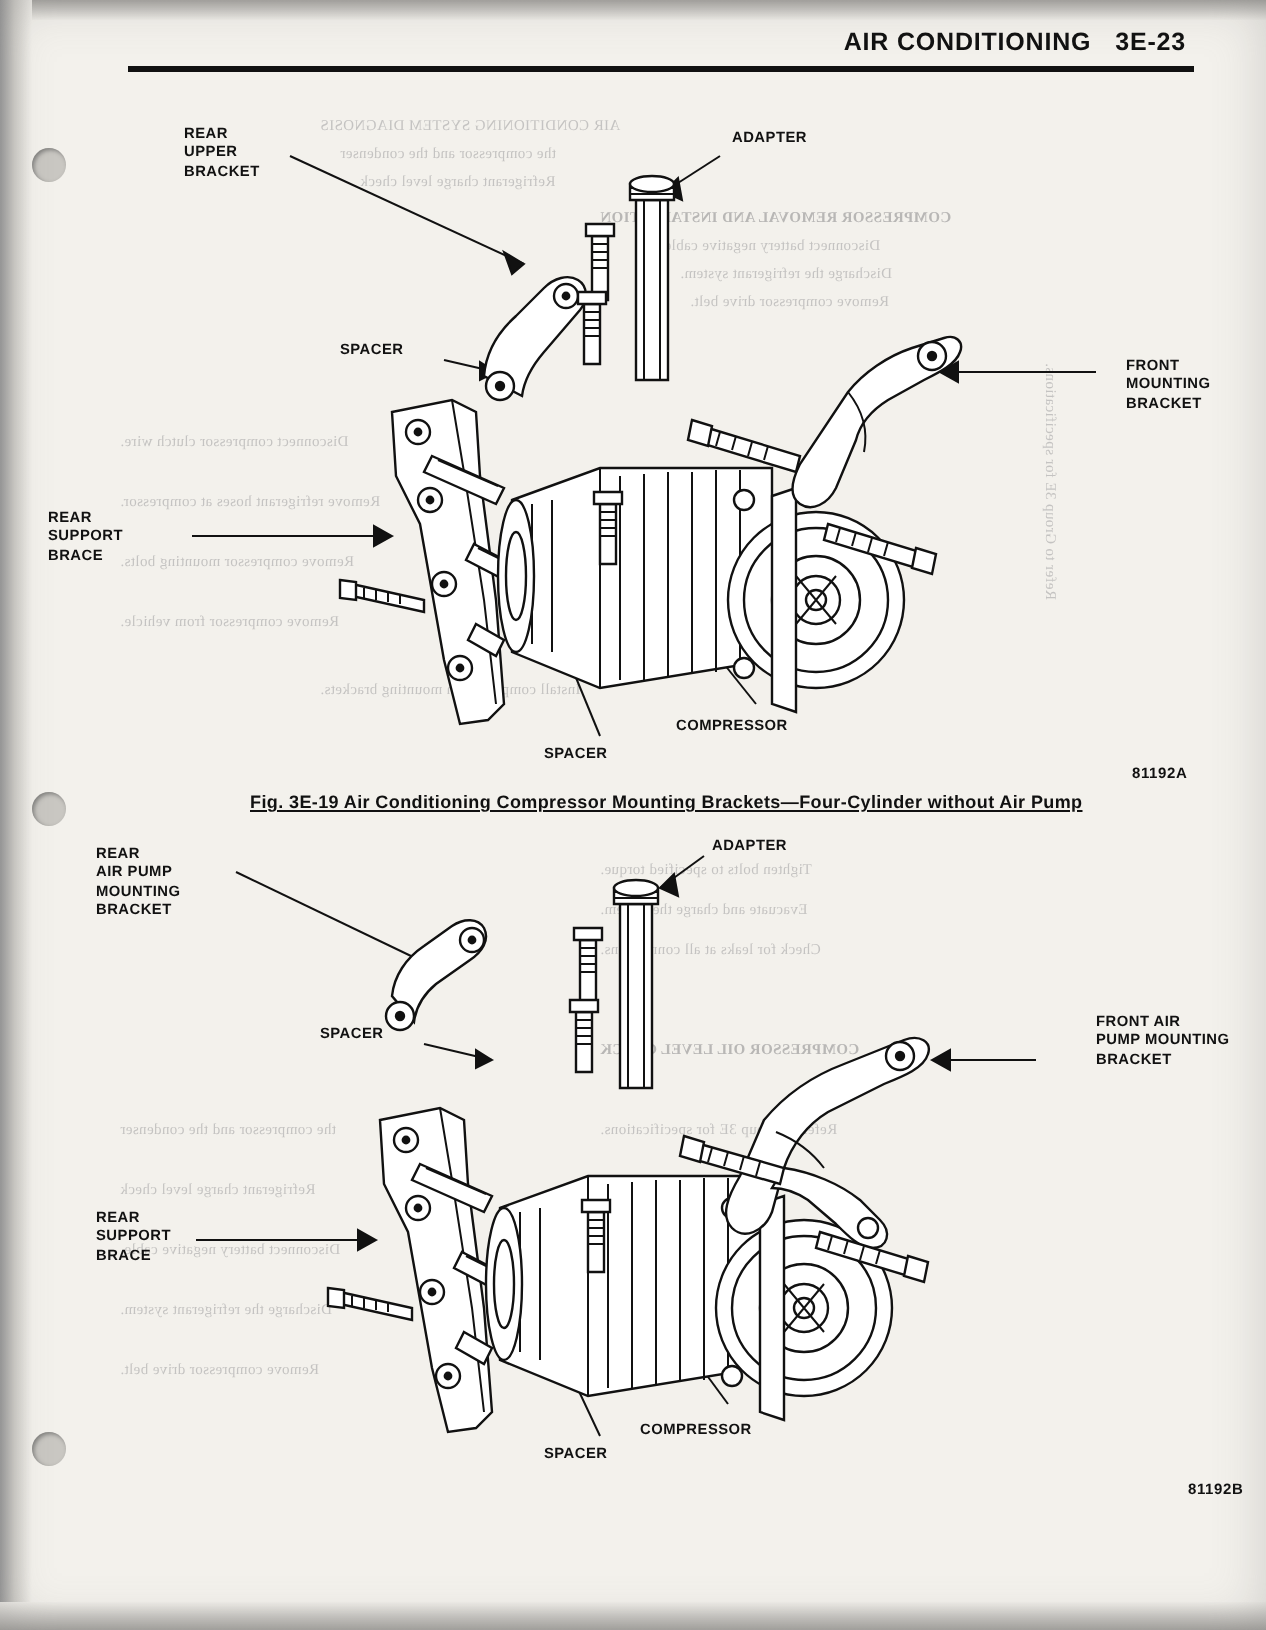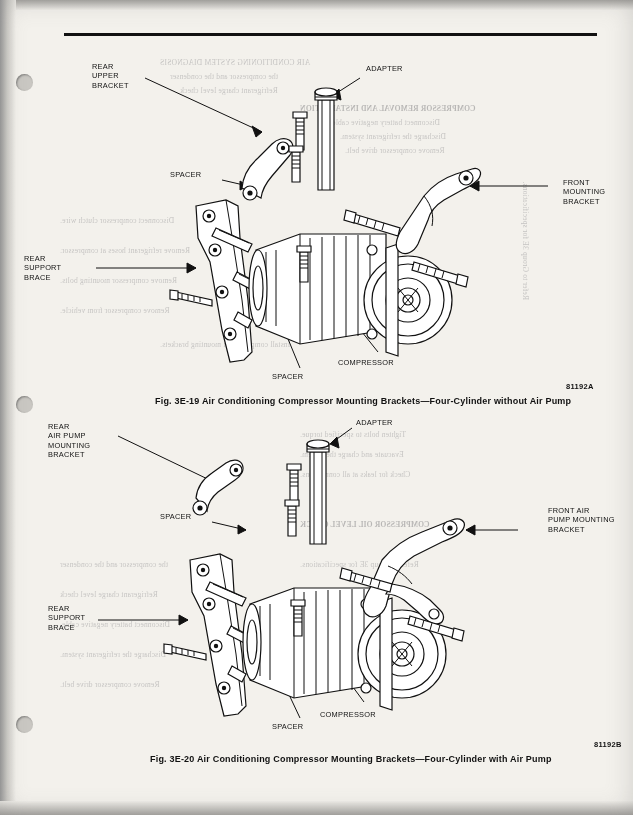--- a/index.html
+++ b/index.html
@@ -79,21 +79,21 @@
     transform: scaleX(-1);
     white-space: nowrap;
     pointer-events: none;
   }
   .ghost.b { font-weight: bold; color: rgba(70,70,75,0.34); }
   .ghost.v { transform: scaleX(-1) rotate(-90deg); transform-origin: left top; }
   
   .lbl {
     position: absolute;
     font-size: 7.4px;
-    font-weight: normal;
+    font-weight: bold;
     line-height: 9.4px;
     letter-spacing: 0.25px;
     white-space: pre-line;
   }
   .caption {
     position: absolute;
     font-size: 9px;
     font-weight: bold;
     letter-spacing: 0.2px;
   }
@@ -114,20 +114,23 @@
 <div id="page">
 
   <div class="scan-top-strip"></div>
   <div class="scan-left-strip"></div>
   <div class="scan-bottom-strip"></div>
 
   <div class="punch-hole" style="left:16px; top:74px;"></div>
   <div class="punch-hole" style="left:16px; top:396px;"></div>
   <div class="punch-hole" style="left:16px; top:716px;"></div>
 
+  <div class="header">
+    <span>AIR CONDITIONING</span><span class="sec">3E-23</span>
+  </div>
   <div class="header-rule"></div>
 
   <div class="ghost" style="left:160px; top:58px;">AIR CONDITIONING SYSTEM DIAGNOSIS</div>
   <div class="ghost" style="left:170px; top:72px;">the compressor and the condenser</div>
   <div class="ghost" style="left:180px; top:86px;">Refrigerant charge level check</div>
   <div class="ghost b" style="left:300px; top:104px;">COMPRESSOR REMOVAL AND INSTALLATION</div>
   <div class="ghost" style="left:330px; top:118px;">Disconnect battery negative cable.</div>
   <div class="ghost" style="left:340px; top:132px;">Discharge the refrigerant system.</div>
   <div class="ghost" style="left:345px; top:146px;">Remove compressor drive belt.</div>
   <div class="ghost" style="left:60px; top:216px;">Disconnect compressor clutch wire.</div>
@@ -258,21 +261,21 @@
   <div class="lbl" style="left:170px; top:170px;">SPACER</div>
   <div class="lbl" style="left:552px; top:178px;margin-left:11px;">FRONT
 MOUNTING
 BRACKET</div>
   <div class="lbl" style="left:24px; top:254px;">REAR
 SUPPORT
 BRACE</div>
   <div class="lbl" style="left:272px; top:372px;">SPACER</div>
   <div class="lbl" style="left:338px; top:358px;">COMPRESSOR</div>
   <div class="fignum" style="left:566px; top:382px;text-align:right;">81192A</div>
-  <div class="caption" style="left:155px; top:396px;">Fig. 3E-19   Air Conditioning Compressor Mounting Brackets—Four-Cylinder without Air Pump</div>
+  <div class="caption" style="left:125px; top:396px;text-decoration:underline;">Fig. 3E-19   Air Conditioning Compressor Mounting Brackets—Four-Cylinder without Air Pump</div>
 
   <svg width="633" height="815">
     <g class="ln">
       <path d="M118 436 L218 484"></path>
       <path d="M352 428 L330 444"></path>
       <path d="M212 522 L246 530"></path>
       <path d="M518 530 L466 530"></path>
       <path d="M98 620 L188 620"></path>
       <path d="M300 718 L268 650"></path>
       <path d="M364 702 L336 664"></path>
@@ -374,15 +377,14 @@
   <div class="lbl" style="left:160px; top:512px;">SPACER</div>
   <div class="lbl" style="left:548px; top:506px;">FRONT AIR
 PUMP MOUNTING
 BRACKET</div>
   <div class="lbl" style="left:48px; top:604px;">REAR
 SUPPORT
 BRACE</div>
   <div class="lbl" style="left:272px; top:722px;">SPACER</div>
   <div class="lbl" style="left:320px; top:710px;">COMPRESSOR</div>
   <div class="fignum" style="left:566px; top:740px;padding-left:28px;">81192B</div>
-  <div class="caption" style="left:150px; top:754px;">Fig. 3E-20   Air Conditioning Compressor Mounting Brackets—Four-Cylinder with Air Pump</div>
 
 </div>
 
 </body></html>

